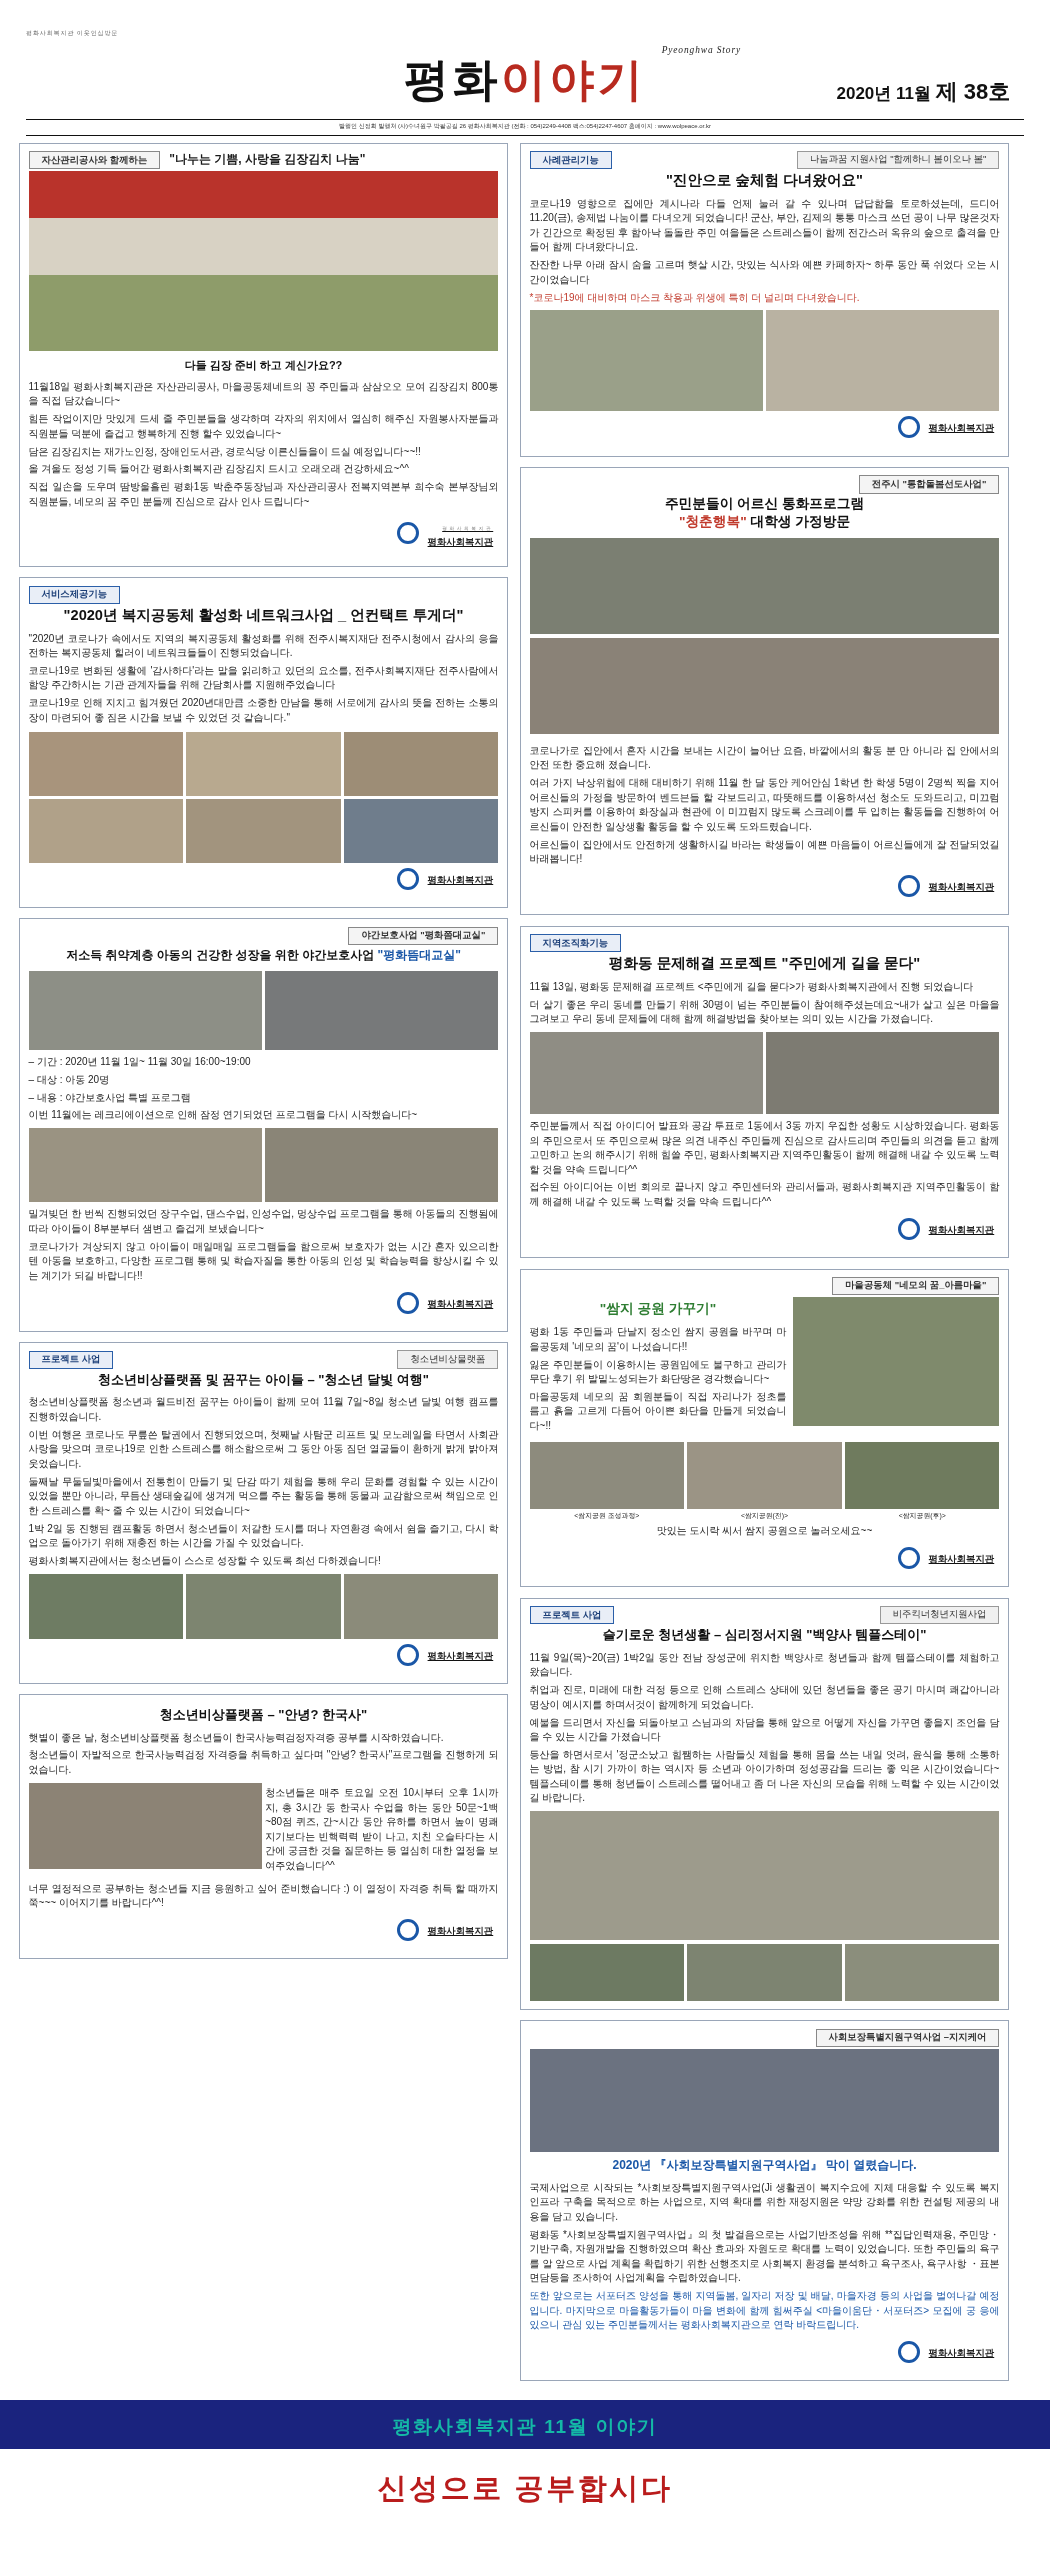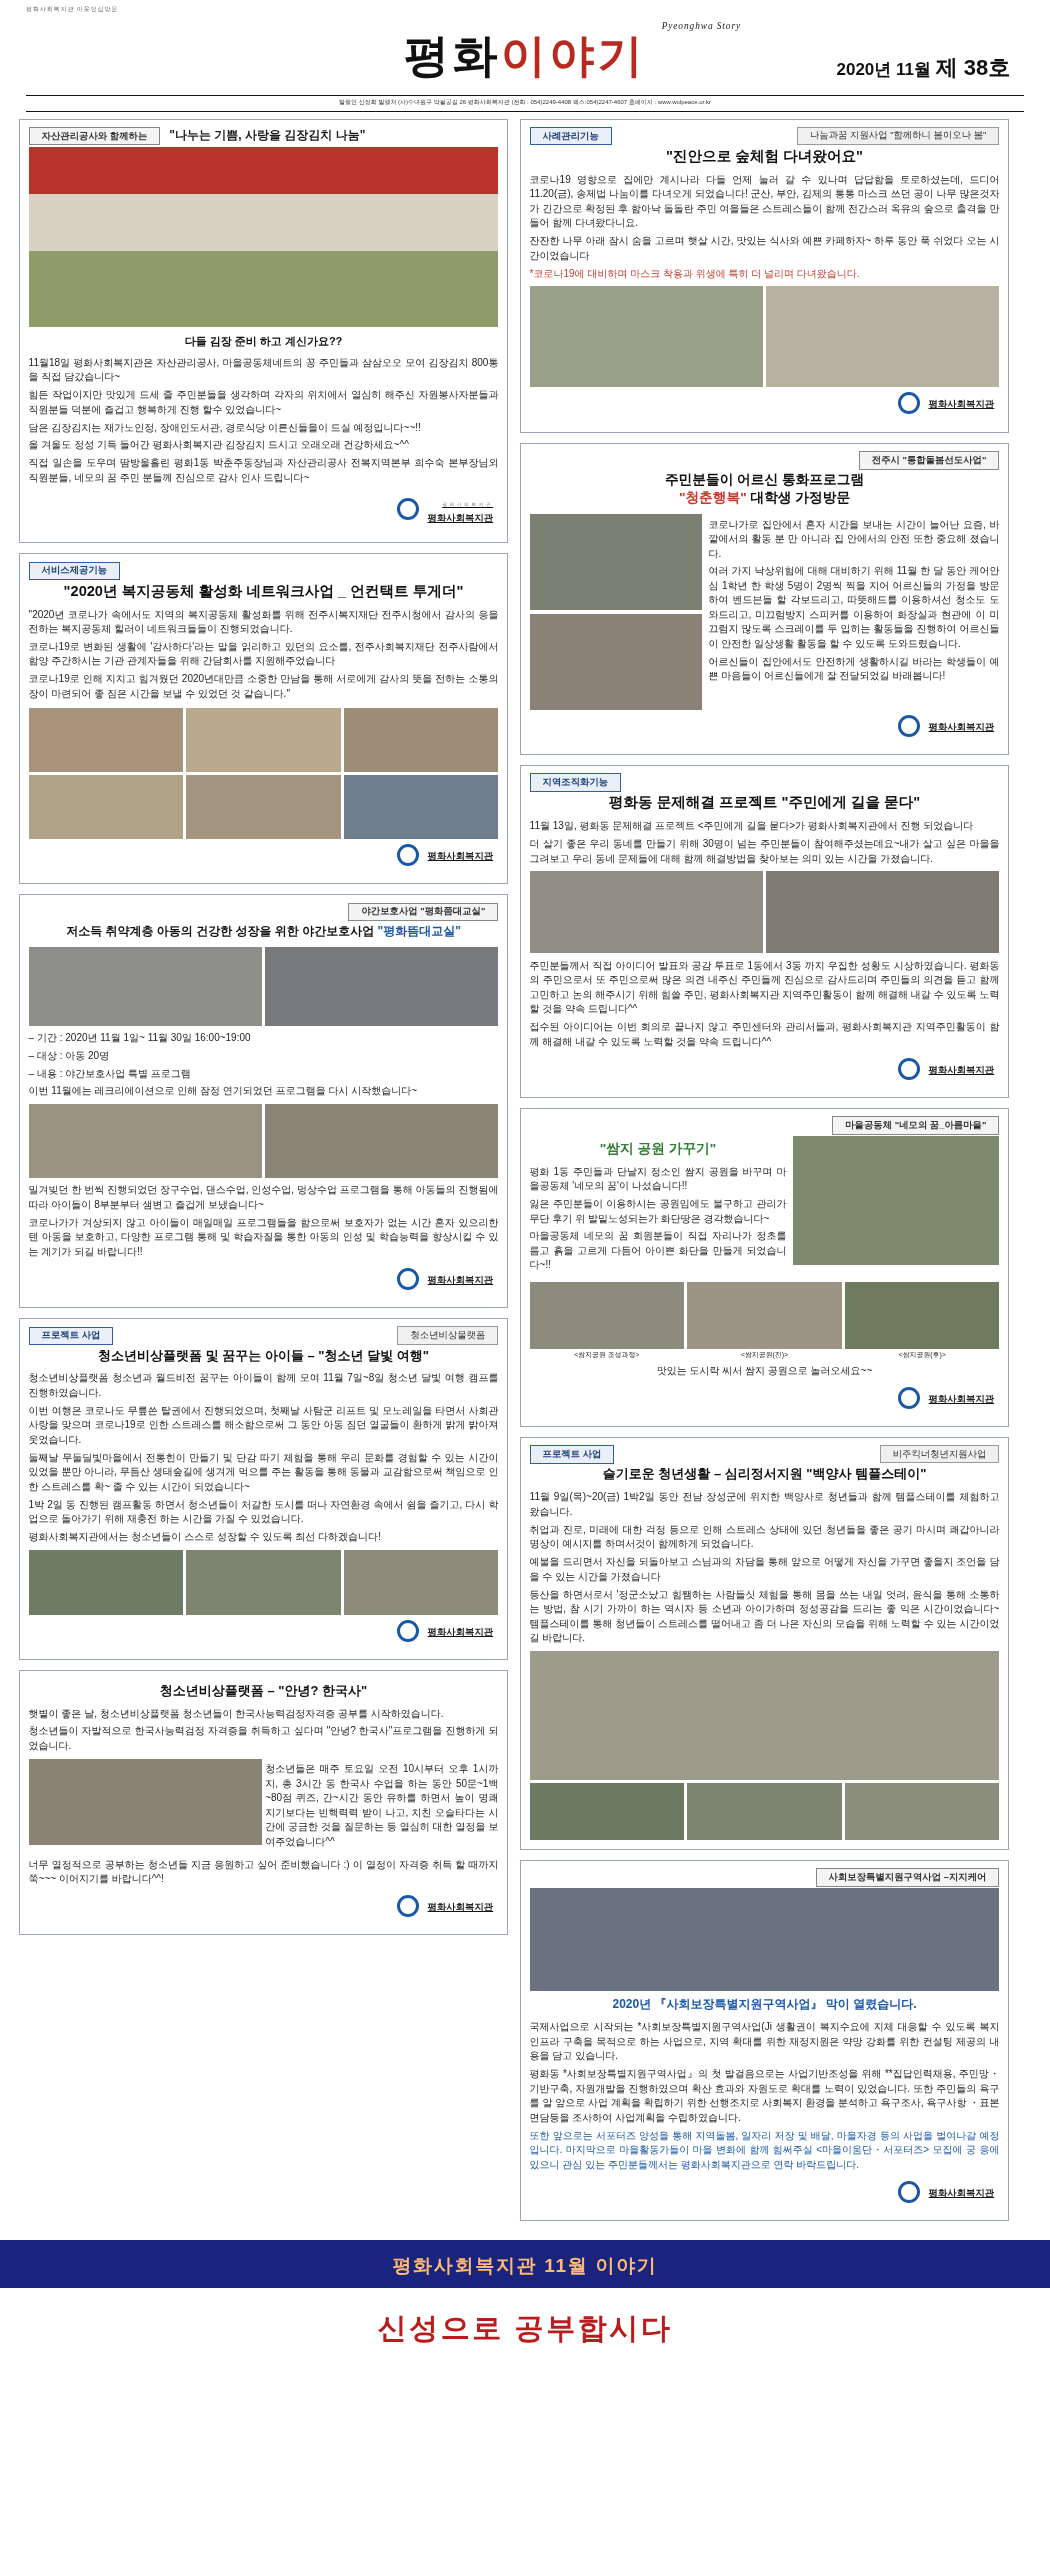--- a/index.html
+++ b/index.html
@@ -3,21 +3,21 @@
 <meta charset="utf-8">
 <style>
   * { box-sizing: border-box; }
   html, body { margin:0; padding:0; }
   body {
     width:1050px;
     background:#ffffff;
     font-family:"Liberation Sans", sans-serif;
     color:#111;
   }
-  .page { width:1050px; position:relative; }
+  .page { width:1050px; position:relative;margin-top:24px; }
 
   
   .masthead { padding:5.2px 26px 0 26px; }
   .mast-top { font-size:6px; color:#666; letter-spacing:0.9px; }
   .mast-logo-wrap { text-align:center; position:relative; padding-top:12px; }
   .mast-en { font-size:9.4px; font-style:italic; color:#222; letter-spacing:0.9px;
              position:absolute; right:283px; top:6.9px; font-family:"Liberation Serif", serif;}
   .mast-title { font-size:45px; font-weight:bold; letter-spacing:3.4px; }
   .mast-title .blk { color:#111; }
   .mast-title .red { color:#b82a1f; }
@@ -53,21 +53,21 @@
 
   
   .orgmark { text-align:right; padding:5.2px 5.2px 8.6px 0; }
   .orgmark .ring { display:inline-block; width:22px; height:22px; border-radius:50%;
                    border:3.4px solid #1a57a7; vertical-align:middle; margin-right:5.2px;}
   .orgmark .txt { display:inline-block; vertical-align:middle; text-align:right;text-decoration:underline; }
   .orgmark .txt .tiny { font-size:4.7px; color:#888; letter-spacing:2.6px;}
   .orgmark .txt .nm { font-size:9.4px; font-weight:bold; color:#222; }
 
   
-  .banner { margin-top:8.6px; background:#1a237e; color:#fdba74; text-align:center; padding:13.7px 0 8.6px 0;}
+  .banner { margin-top:8.6px; background:#1a237e; color:#14b8a6; text-align:center; padding:13.7px 0 8.6px 0;}
   .banner .l1 { font-size:19px; font-weight:bold; letter-spacing:1.7px;}
   .banner2 { background:#fff; text-align:center; padding:20.6px 0 34px 0;}
   .banner2 .l2 { font-size:29px; font-weight:bold; color:#b91c1c; letter-spacing:2.6px;}
   .grid3 { display:grid; grid-template-columns:repeat(3,1fr); gap:2.6px; }
 </style>
 </head>
 <body>
 
 <div class="page">
 
@@ -234,21 +234,21 @@
 
       <div class="card">
         <div class="card-inner">
           <div class="tabrow" style="text-align:right;">
             <span class="tab" style="background:#f4f4f4;border-color:#888;color:#333;">전주시 "통합돌봄선도사업"</span>
           </div>
           <div class="headline" style="font-size:13.7px;">
             <div>주민분들이 어르신 통화프로그램</div>
             <div><span class="hl2">"청춘행복"</span><span> 대학생 가정방문</span></div>
           </div>
-          <div style="display:flex;gap:6.9px;">
+          <div style="display:flex;gap:6.9px;flex-direction:column;">
             <div style="flex:0 0 172px;">
               <div class="photo" style="height:96px;background:#7b7f72;margin-bottom:3.4px;"></div>
               <div class="photo" style="height:96px;background:#8a8277;"></div>
             </div>
             <div style="flex:1;">
               <div class="sub">코로나가로 집안에서 혼자 시간을 보내는 시간이 늘어난 요즘, 바깥에서의 활동 분 만 아니라 집 안에서의 안전 또한 중요해 졌습니다.</div>
               <div class="sub">여러 가지 낙상위험에 대해 대비하기 위해 11월 한 달 동안 케어안심 1학년 한 학생 5명이 2명씩 찍을 지어 어르신들의 가정을 방문하여 벤드븐들 할 각보드리고, 따뜻해드를 이용하셔선 청소도 도와드리고, 미끄럼방지 스피커를 이용하여 화장실과 현관에 이 미끄럼지 많도록 스크레이를 두 입히는 활동들을 진행하여 어르신들이 안전한 일상생활 활동을 할 수 있도록 도와드렸습니다.</div>
               <div class="sub">어르신들이 집안에서도 안전하게 생활하시길 바라는 학생들이 예쁜 마음들이 어르신들에게 잘 전달되었길 바래봅니다!</div>
             </div>
           </div>

